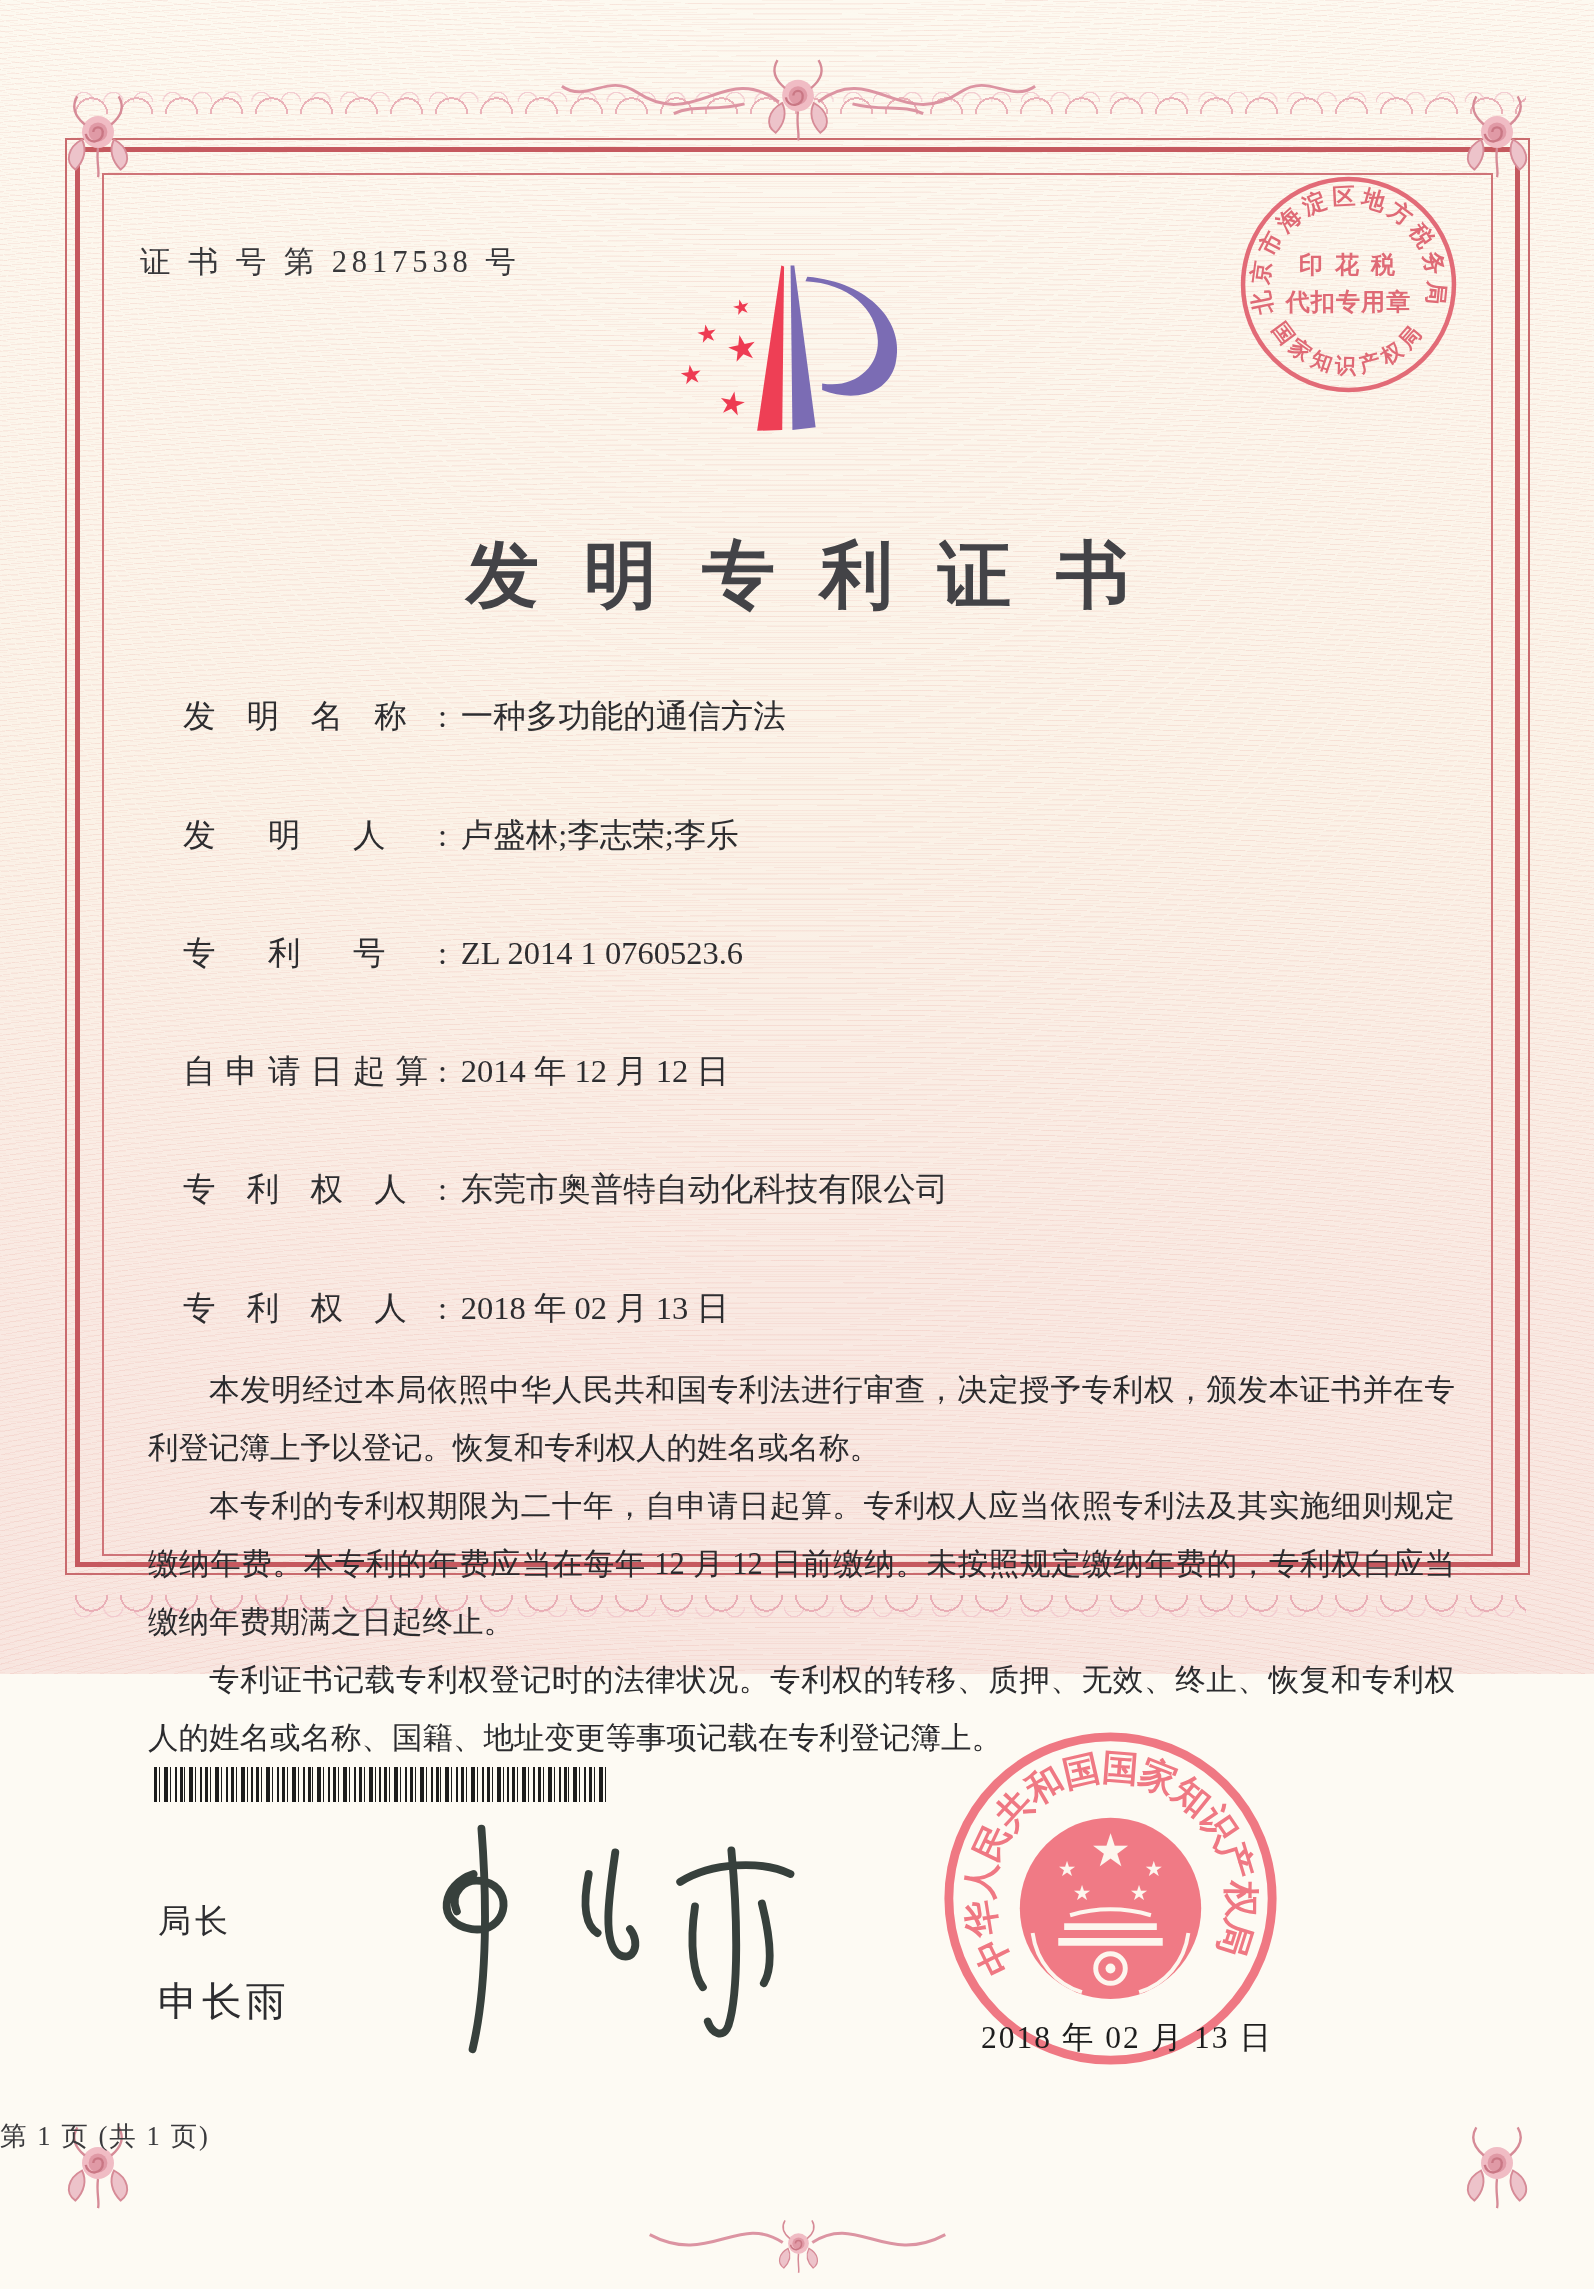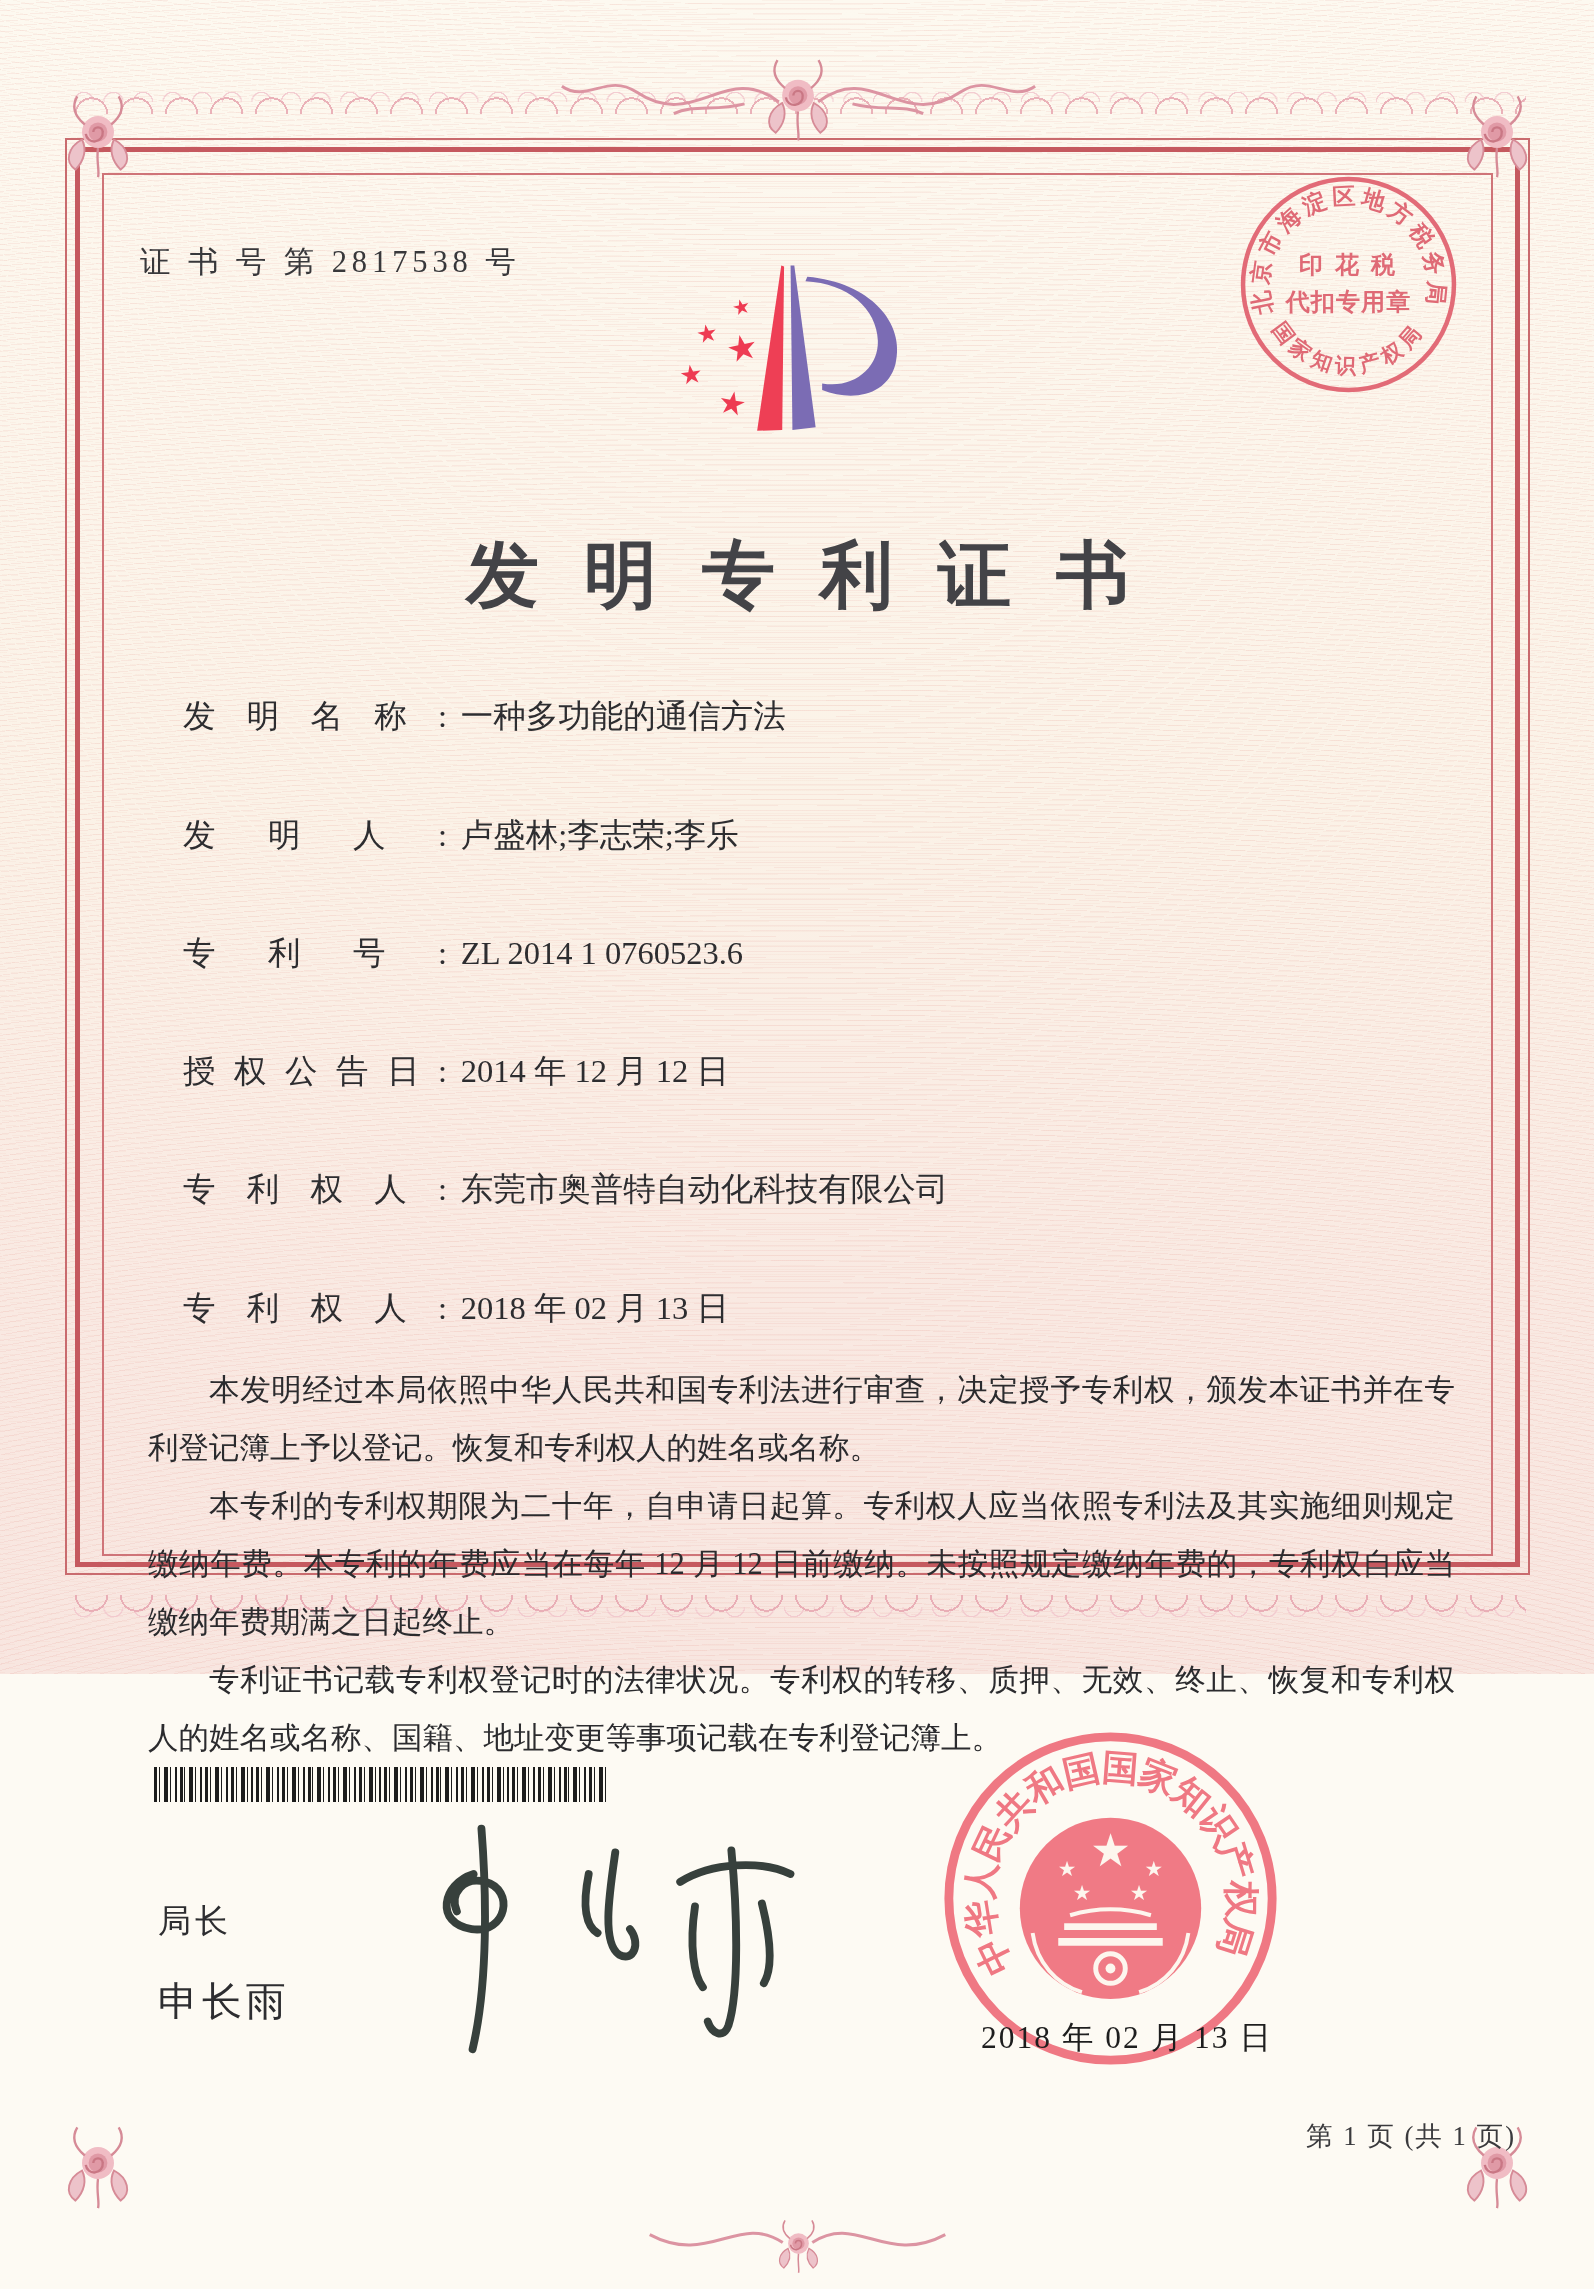--- a/index.html
+++ b/index.html
@@ -42,21 +42,21 @@
   .barcode{position:absolute;left:154px;top:1767px;width:455px;height:35px;
     background:repeating-linear-gradient(90deg,
       #1c1c1c 0 3px,#fdfaf3 3px 4.9px,#1c1c1c 4.9px 5.9px,#fdfaf3 5.9px 9.9px,
       #1c1c1c 9.9px 13.8px,#fdfaf3 13.8px 15.8px,#1c1c1c 15.8px 16.7px,#fdfaf3 16.7px 20.7px,
       #1c1c1c 20.7px 22.7px,#fdfaf3 22.7px 25.6px);}
   .signer-title{position:absolute;left:158px;top:1899px;font-size:33px;color:#2d2d30;letter-spacing:3.9px;}
   .signer-name{position:absolute;left:158px;top:1974px;font-size:40px;color:#2d2d30;letter-spacing:3.9px;}
   .sig-svg{position:absolute;left:355px;top:1813px;}
   .seal-svg{position:absolute;left:938px;top:1726px;}
   .seal-date{position:absolute;left:981px;top:2017px;font-size:31.5px;color:#1e1e1e;letter-spacing:2px;z-index:5;}
-  .footer{position:absolute;left:0;right:79px;top:2118px;text-align:right;font-size:26.6px;color:#3a3a3d;letter-spacing:2px;}
+  .footer{position:absolute;left:0;right:79px;top:2118px;text-align:left;font-size:26.6px;color:#3a3a3d;letter-spacing:2px;}
   .logo-svg{position:absolute;left:642px;top:236px;}
   .stamp-svg{position:absolute;left:1233px;top:169px;}
 </style>
 </head>
 <body>
 
 <div class="page">
 
   <div class="frame thin-outer"></div>
   <div class="frame thick"></div>
@@ -147,21 +147,21 @@
   <div class="field" style="top:695px">
     <span class="lbl">发明名称:</span><span class="val">一种多功能的通信方法</span>
   </div>
   <div class="field" style="top:814px">
     <span class="lbl">发明人:</span><span class="val">卢盛林;李志荣;李乐</span>
   </div>
   <div class="field" style="top:932px">
     <span class="lbl">专利号:</span><span class="val">ZL 2014 1 0760523.6</span>
   </div>
   <div class="field" style="top:1050px">
-    <span class="lbl">授权公告日:</span><span class="val">2014 年 12 月 12 日</span>
+    <span class="lbl">自申请日起算:</span><span class="val">2014 年 12 月 12 日</span>
   </div>
   <div class="field" style="top:1168px">
     <span class="lbl">专利权人:</span><span class="val">东莞市奥普特自动化科技有限公司</span>
   </div>
   <div class="field" style="top:1287px">
     <span class="lbl">专利权人:</span><span class="val">2018 年 02 月 13 日</span>
   </div>
 
   <div class="paras">
     <p>本发明经过本局依照中华人民共和国专利法进行审查，决定授予专利权，颁发本证书并在专利登记簿上予以登记。恢复和专利权人的姓名或名称。</p>

